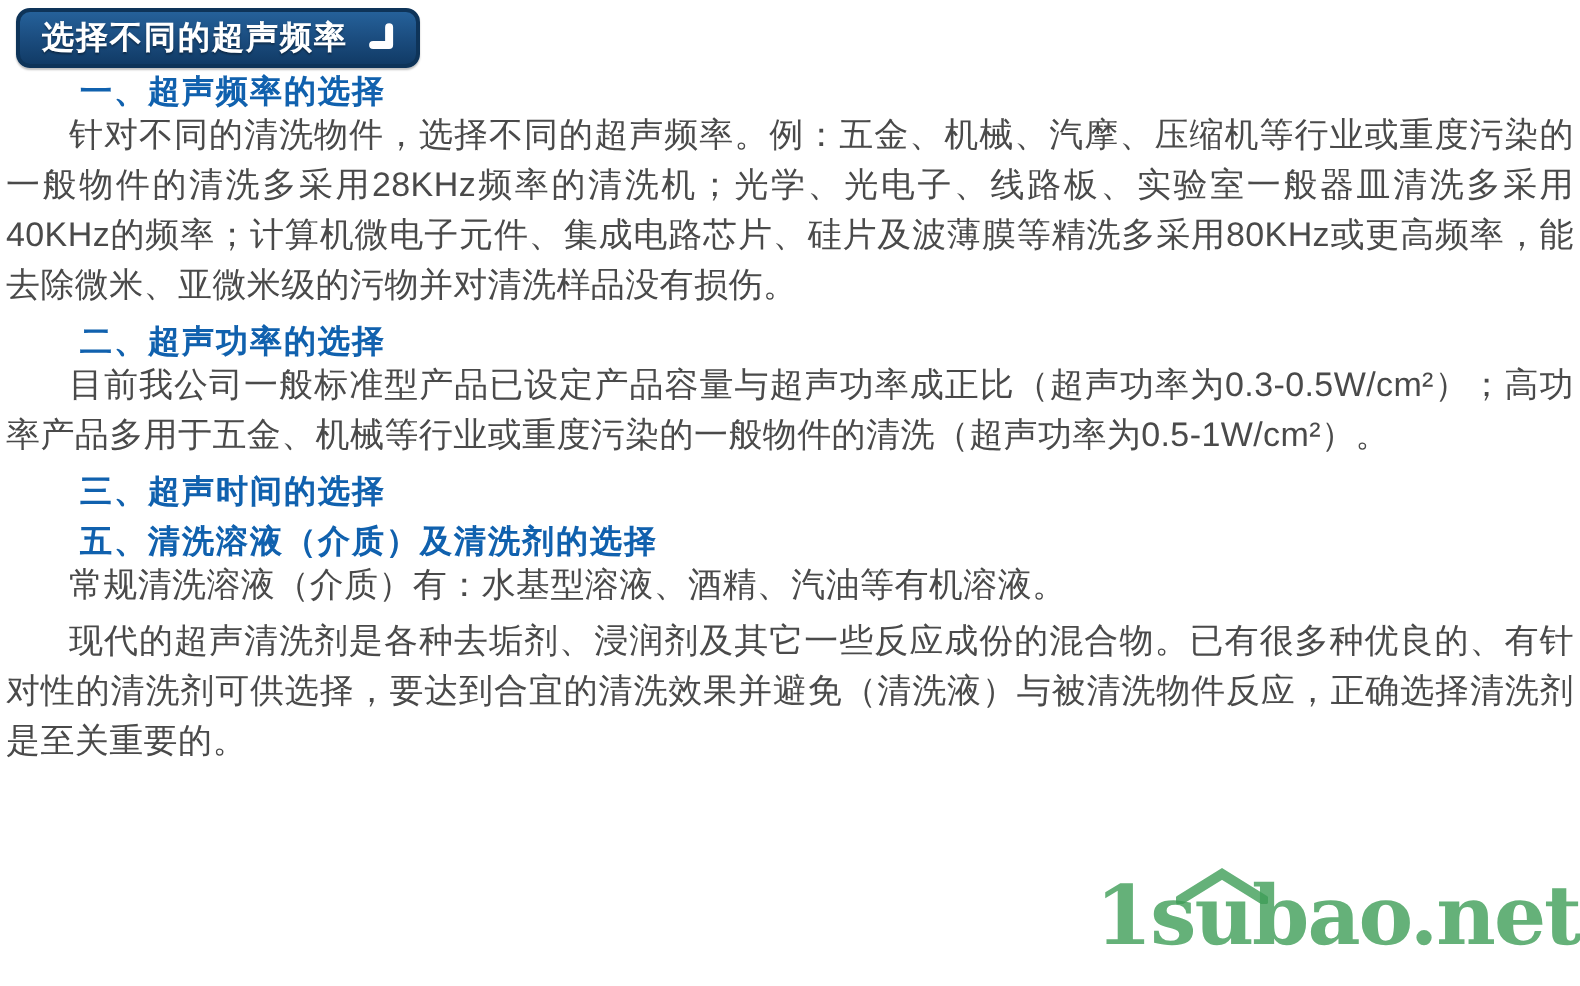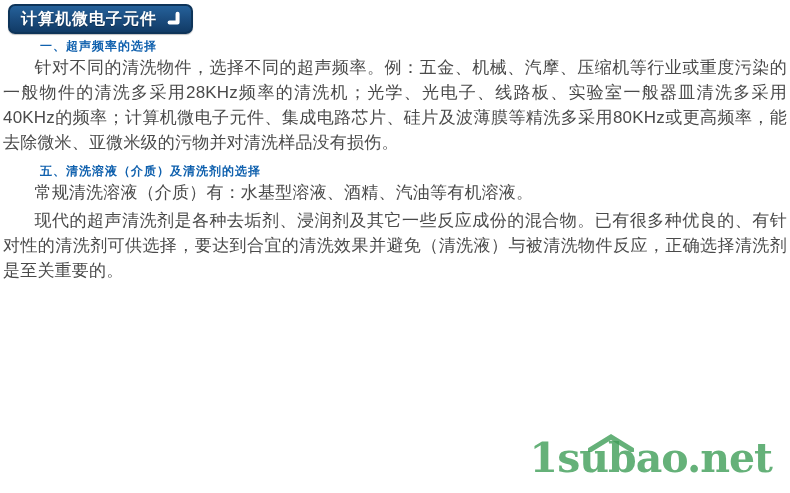--- a/index.html
+++ b/index.html
@@ -23,40 +23,40 @@
   .tab-text {
     color:#ffffff; font-weight:bold; font-size:16px; letter-spacing:1px;
     text-shadow:0 1px 1px rgba(0,0,0,.35);
     white-space:nowrap;
   }
   .tab-icon { display:inline-flex; align-items:center; }
   
   .content { padding:38px 3px 0 3px; }
   .sec-heading {
     margin:8px 0 0 37px;
-    font-size:12px; line-height:17px;
+    font-size:16px; line-height:17px;
     font-weight:bold;
     color:#1061ae;
     letter-spacing:1px;
   }
   section:first-of-type .sec-heading { margin-top:0; }
   .body-p {
     margin:0;
     font-size:17px;
     line-height:25px;
     color:#4a4a4a;
     text-align:justify;
     text-indent:1.85em;
     letter-spacing:0.2px;
   }
   .p-follow { margin-top:3px; }
   
   .watermark {
     position:absolute;
-    top:436px; right:18px;
+    top:436px; right:0px;
     font-family:"DejaVu Serif","Liberation Serif",serif;
     font-weight:bold;
     font-size:41px;
     line-height:44px;
     color:#3f9e58;
     opacity:0.8;
     letter-spacing:-1px;
     white-space:nowrap;
     pointer-events:none;
   }
@@ -64,37 +64,42 @@
     position:absolute;
     top:434px; left:588px;
     opacity:0.8;
     pointer-events:none;
   }
 </style>
 </head>
 <body>
 
 <div class="tab">
-  <span class="tab-text">计算机微电子元件</span>
+  <span class="tab-text">选择不同的超声频率</span>
   <span class="tab-icon">
     <svg width="16" height="16" viewBox="0 0 18 18">
       <path d="M13 3 V13 H4" fill="none" stroke="#ffffff" stroke-width="4.5" stroke-linecap="round" stroke-linejoin="round"></path>
     </svg>
   </span>
 </div>
 
 <div class="content">
 
   <section>
     <h2 class="sec-heading">一、超声频率的选择</h2>
     <p class="body-p">针对不同的清洗物件，选择不同的超声频率。例：五金、机械、汽摩、压缩机等行业或重度污染的一般物件的清洗多采用28KHz频率的清洗机；光学、光电子、线路板、实验室一般器皿清洗多采用40KHz的频率；计算机微电子元件、集成电路芯片、硅片及波薄膜等精洗多采用80KHz或更高频率，能去除微米、亚微米级的污物并对清洗样品没有损伤。</p>
   </section>
 
+  <section>
+    <h2 class="sec-heading">二、超声功率的选择</h2>
+    <p class="body-p">目前我公司一般标准型产品已设定产品容量与超声功率成正比（超声功率为0.3-0.5W/cm²）；高功率产品多用于五金、机械等行业或重度污染的一般物件的清洗（超声功率为0.5-1W/cm²）。</p>
+  </section>
 
   <section>
+    <h2 class="sec-heading">三、超声时间的选择</h2>
   </section>
 
   <section>
   </section>
 
   <section>
     <h2 class="sec-heading">五、清洗溶液（介质）及清洗剂的选择</h2>
     <p class="body-p">常规清洗溶液（介质）有：水基型溶液、酒精、汽油等有机溶液。</p>
     <p class="body-p p-follow">现代的超声清洗剂是各种去垢剂、浸润剂及其它一些反应成份的混合物。已有很多种优良的、有针对性的清洗剂可供选择，要达到合宜的清洗效果并避免（清洗液）与被清洗物件反应，正确选择清洗剂是至关重要的。</p>
   </section>

